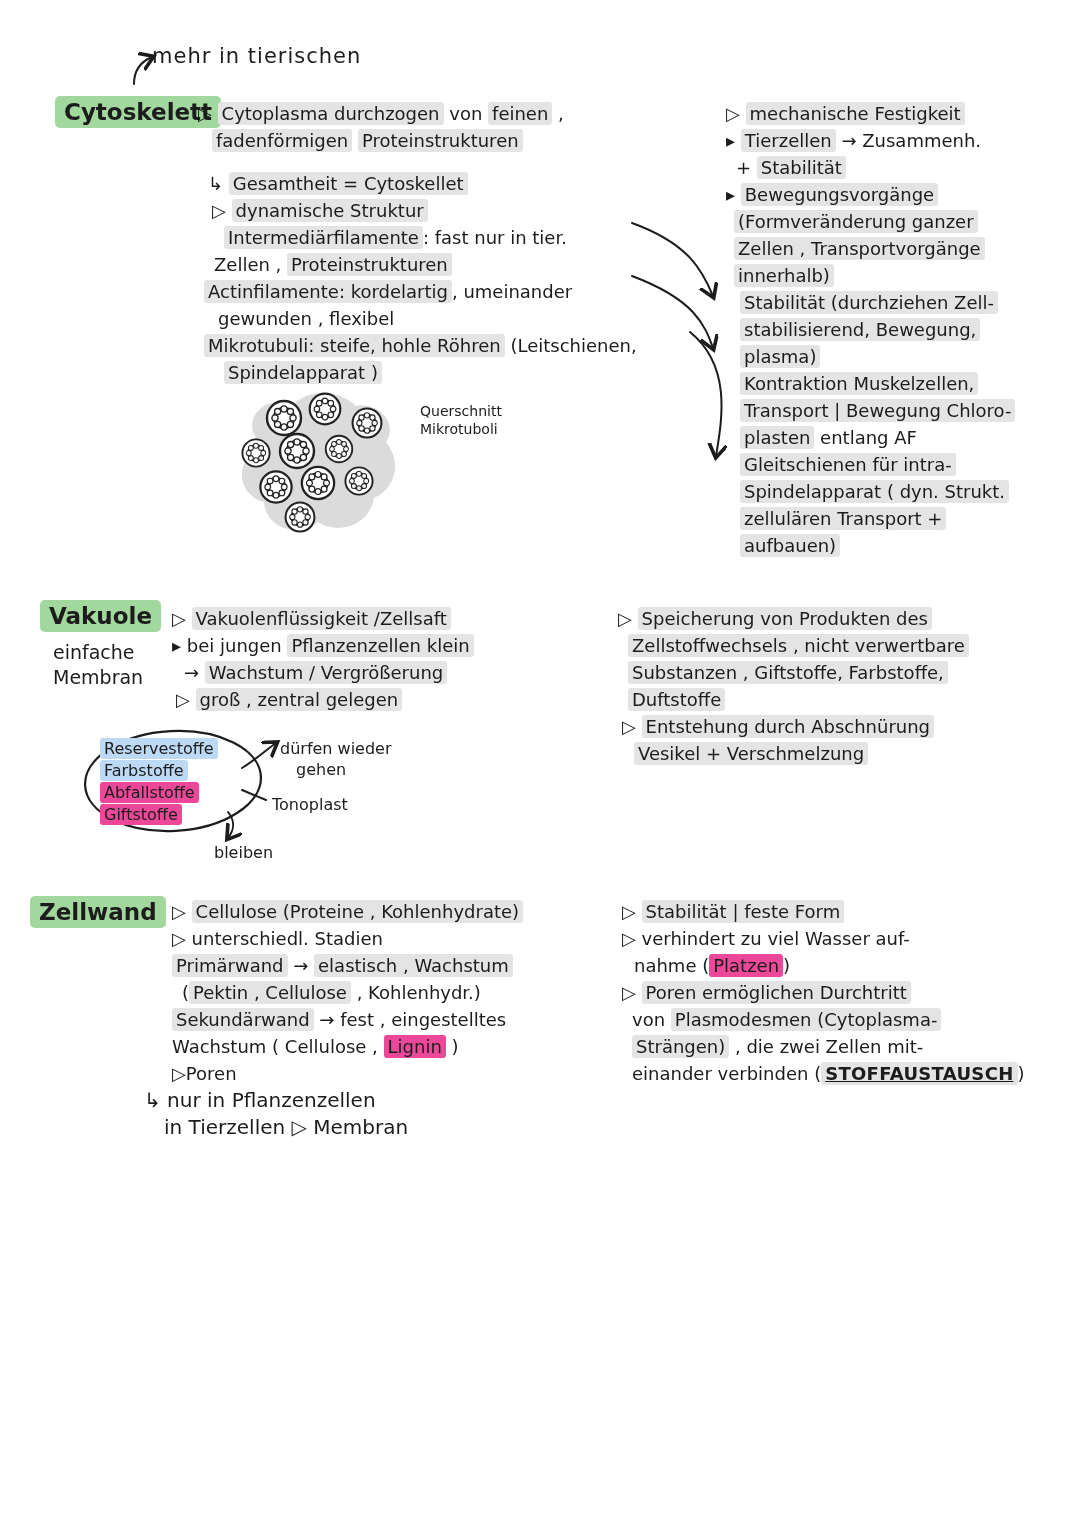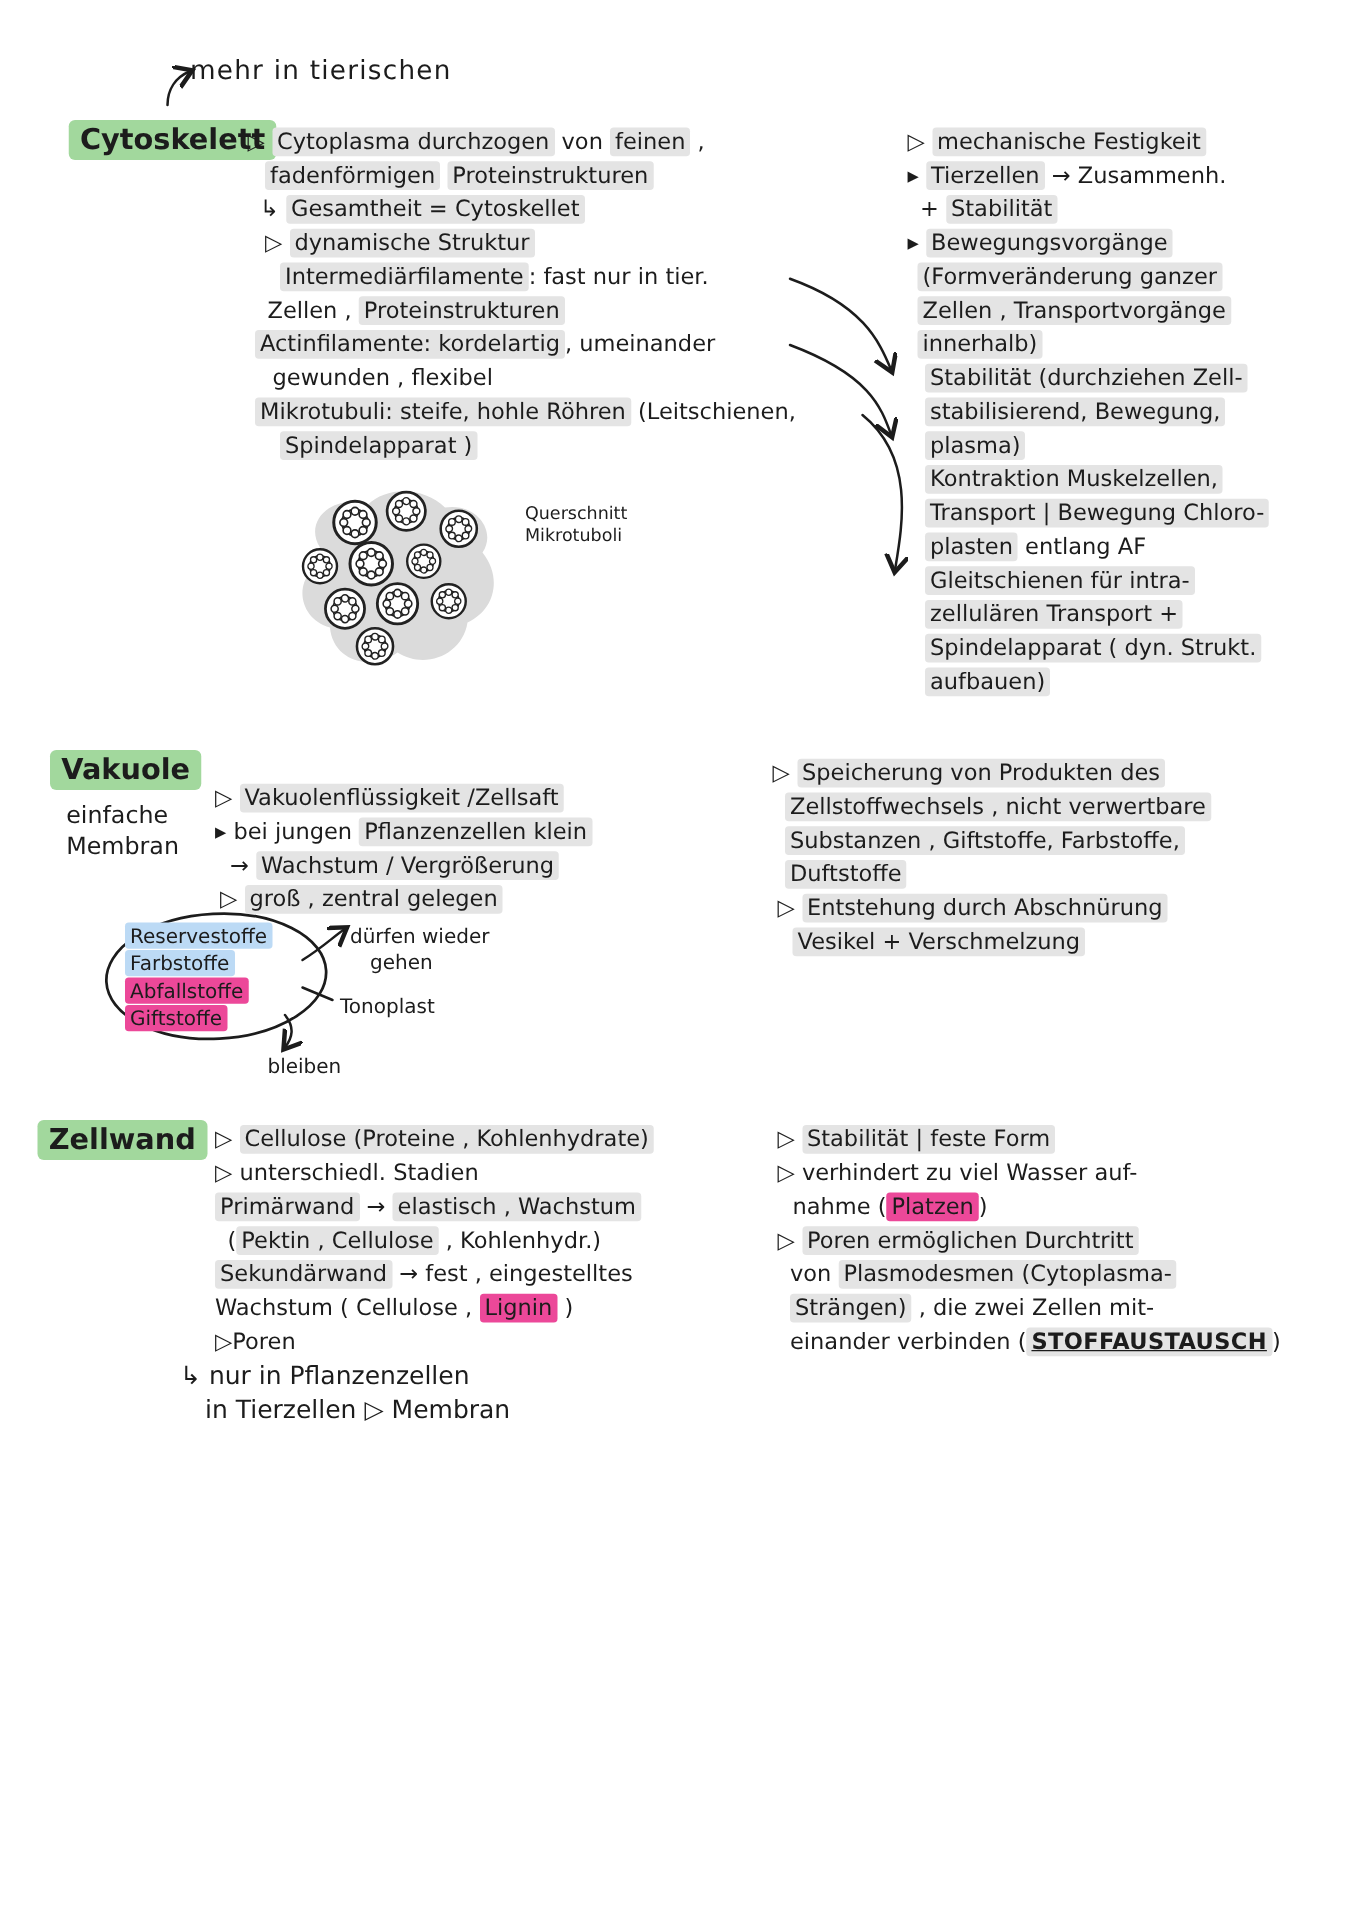--- a/index.html
+++ b/index.html
@@ -43,21 +43,21 @@
 
   <div id="top-note" class="abs" style="left:152px; top:44px;">mehr in tierischen</div>
 
   <div class="abs sec-title" style="left:55px; top:96px;">
     <span class="hl green">Cytoskelett</span>
   </div>
 
   <div class="abs" style="left:198px; top:100px;">
       <div class="line"><span>▷ </span><span class="hl gray">Cytoplasma durchzogen</span><span>  von  </span><span class="hl gray">feinen</span><span> ,</span></div>
       <div class="line" style="margin-left: 14px;"><span class="hl gray">fadenförmigen</span><span> </span><span class="hl gray">Proteinstrukturen</span></div>
-      <div class="line" style="margin-left: 10px;"><span>↳ </span><span class="hl gray">Gesamtheit = Cytoskellet</span></div>
+      <div class="line" style="margin-left: 10px; margin-top: 16px;"><span>↳ </span><span class="hl gray">Gesamtheit = Cytoskellet</span></div>
       <div class="line" style="margin-left: 14px;"><span>▷ </span><span class="hl gray">dynamische Struktur</span></div>
       <div class="line" style="margin-left: 6px; padding-left: 20px;"><span class="hl gray">Intermediärfilamente</span><span>: fast nur in tier.</span></div>
       <div class="line" style="margin-left: 16px;"><span>Zellen , </span><span class="hl gray">Proteinstrukturen</span></div>
       <div class="line" style="margin-left: 6px;"><span class="hl gray">Actinfilamente: kordelartig</span><span>, umeinander</span></div>
       <div class="line" style="margin-left: 20px;"><span>gewunden , flexibel</span></div>
       <div class="line" style="margin-left: 6px;"><span class="hl gray">Mikrotubuli: steife, hohle Röhren</span><span> (Leitschienen,</span></div>
       <div class="line" style="margin-left: 26px;"><span class="hl gray">Spindelapparat )</span></div>
     </div>
 
   <div class="abs" style="left:726px; top:100px;">
@@ -68,22 +68,22 @@
       <div class="line" style="margin-left: 8px;"><span class="hl gray">(Formveränderung ganzer</span></div>
       <div class="line" style="margin-left: 8px;"><span class="hl gray">Zellen , Transportvorgänge</span></div>
       <div class="line" style="margin-left: 8px;"><span class="hl gray">innerhalb)</span></div>
       <div class="line" style="margin-left: 14px;"><span class="hl gray">Stabilität (durchziehen Zell-</span></div>
       <div class="line" style="margin-left: 14px;"><span class="hl gray">stabilisierend, Bewegung,</span></div>
       <div class="line" style="margin-left: 14px;"><span class="hl gray">plasma)</span></div>
       <div class="line" style="margin-left: 14px;"><span class="hl gray">Kontraktion Muskelzellen,</span></div>
       <div class="line" style="margin-left: 14px;"><span class="hl gray">Transport | Bewegung Chloro-</span></div>
       <div class="line" style="margin-left: 14px;"><span class="hl gray">plasten</span><span> entlang AF</span></div>
       <div class="line" style="margin-left: 14px;"><span class="hl gray">Gleitschienen für intra-</span></div>
+      <div class="line" style="margin-left: 14px;"><span class="hl gray">Spindelapparat ( dyn. Strukt.</span></div>
       <div class="line" style="margin-left: 14px;"><span class="hl gray">zellulären Transport +</span></div>
-      <div class="line" style="margin-left: 14px;"><span class="hl gray">Spindelapparat ( dyn. Strukt.</span></div>
       <div class="line" style="margin-left: 14px;"><span class="hl gray">aufbauen)</span></div>
     </div>
 
   <div class="abs" style="left:228px; top:386px;">
     <svg width="185" height="172" viewBox="0 0 185 172">
       <defs>
         <g id="mt">
           <circle r="17" fill="#ffffff" stroke="#222222" stroke-width="2.4"></circle>
           <circle r="10.5" fill="none" stroke="#222222" stroke-width="1.4"></circle>
           <g fill="#ffffff" stroke="#222222" stroke-width="1.3">
@@ -117,21 +117,21 @@
   </div>
 
   <div class="abs sec-title" style="left:40px; top:600px;">
     <span class="hl green">Vakuole</span>
   </div>
   <div class="abs subtitle" style="left:53px; top:640px;">
     <div>einfache</div>
     <div>Membran</div>
   </div>
 
-  <div class="abs" style="left:172px; top:605px;margin-top:20px;">
+  <div class="abs" style="left:172px; top:605px;">
       <div class="line"><span>▷ </span><span class="hl gray">Vakuolenflüssigkeit /Zellsaft</span></div>
       <div class="line"><span>▸ bei jungen </span><span class="hl gray">Pflanzenzellen klein</span></div>
       <div class="line" style="margin-left: 12px;"><span>→ </span><span class="hl gray">Wachstum / Vergrößerung</span></div>
       <div class="line" style="margin-left: 4px;"><span>▷ </span><span class="hl gray">groß , zentral gelegen</span></div>
     </div>
 
   <div class="abs" style="left:618px; top:605px;">
       <div class="line"><span>▷ </span><span class="hl gray">Speicherung von Produkten des</span></div>
       <div class="line" style="margin-left: 10px;"><span class="hl gray">Zellstoffwechsels , nicht verwertbare</span></div>
       <div class="line" style="margin-left: 10px;"><span class="hl gray">Substanzen , Giftstoffe, Farbstoffe,</span></div>

